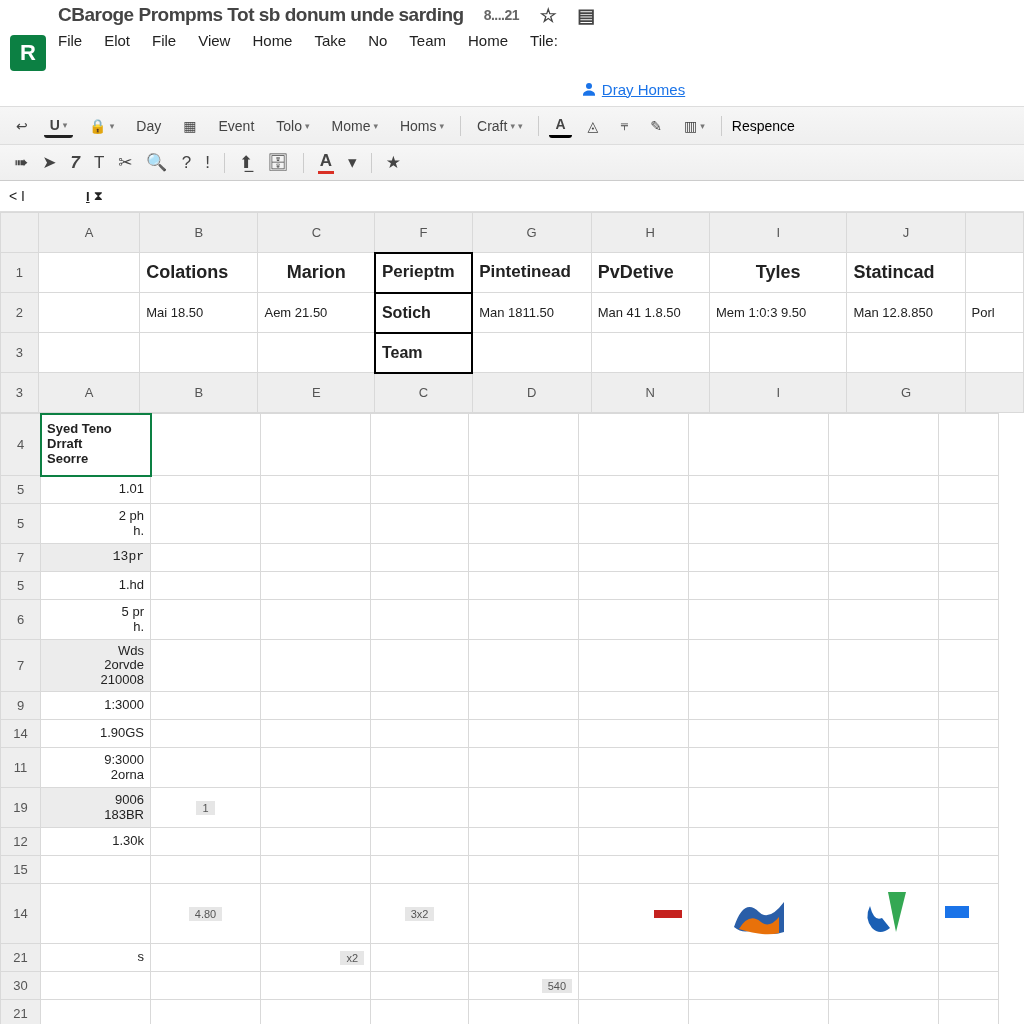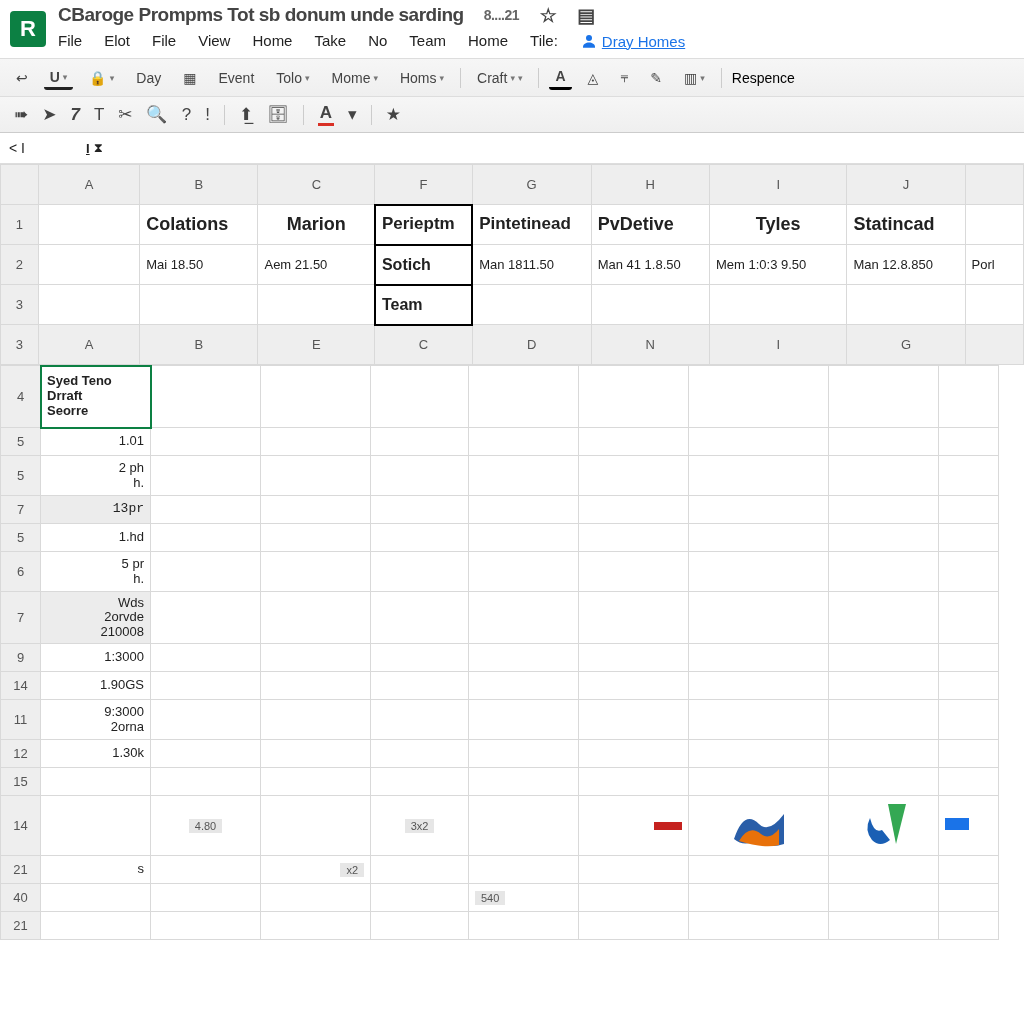--- a/index.html
+++ b/index.html
@@ -5,21 +5,21 @@
 * { margin: 0; padding: 0; box-sizing: border-box; }
 body { font-family: Arial, sans-serif; font-size: 13px; background: #fff; color: #222; width: 1024px; height: 1024px; overflow: hidden; }
 
 .header-row { display: flex; align-items: center; padding: 4px 10px; gap: 12px; }
 .app-logo { width: 36px; height: 36px; background: #0c8043; color: #fff; display: flex; align-items: center; justify-content: center; font-size: 22px; font-weight: bold; border-radius: 4px; }
 .title-area { flex: 1; }
 .doc-title { font-size: 19px; font-weight: bold; color: #444; letter-spacing: -0.5px; display: flex; align-items: center; gap: 20px; }
 .title-suffix { font-size: 14px; color: #666; }
 .menu-bar { display: flex; gap: 22px; padding: 6px 0 4px 0; font-size: 15px; }
 .menu-item { color: #222; cursor: pointer; }
-.profile-link { color: #1a73e8; text-decoration: underline; display: flex; align-items: center; gap: 4px; }
+.profile-link { color: #1a73e8; text-decoration: underline; display: flex; align-items: center; gap: 4px; margin-top: 48px; }
 .profile-icon { width: 18px; height: 18px; }
 
 .toolbar { background: linear-gradient(#f6f6f6,#efefef); border-top: 1px solid #ddd; border-bottom: 1px solid #ddd; display: flex; align-items: center; padding: 6px 10px; gap: 10px; font-size: 14px; color: #444; }
 .tb-btn { padding: 3px 6px; border-radius: 3px; cursor: pointer; display: inline-flex; align-items: center; gap: 3px; }
 .tb-sep { width: 1px; height: 20px; background: #ccc; }
 .tb-icon { width: 18px; height: 18px; display: inline-flex; align-items: center; justify-content: center; }
 .dropdown-caret { font-size: 9px; color: #777; }
 .tb-label { font-size: 14px; }
 .input-plain { border: none; background: transparent; font-size: 14px; outline: none; width: 90px; }
 .underline-bar { border-bottom: 3px solid #222; padding-bottom: 2px; }
@@ -372,20 +372,33 @@
           <td class="cell"></td>
           <td class="cell"></td>
           <td class="cell"></td>
           <td class="cell"></td>
           <td class="cell"></td>
           <td class="cell"></td>
           <td class="cell"></td>
           <td class="cell"></td>
         </tr>
         <tr>
+          <th class="row-hdr">19</th>
+          <td class="cell right grey-fill" style="white-space: pre-line; line-height: 1.1; height: 40px;">9006
+183BR</td>
+          <td class="cell" style="text-align: center;"><span class="grey-chip">1</span></td>
+          <td class="cell"></td>
+          <td class="cell"></td>
+          <td class="cell"></td>
+          <td class="cell"></td>
+          <td class="cell"></td>
+          <td class="cell"></td>
+          <td class="cell"></td>
+        </tr>
+        <tr>
           <th class="row-hdr">12</th>
           <td class="cell right" style="white-space: pre-line; line-height: 1.1;">1.30k</td>
           <td class="cell"></td>
           <td class="cell"></td>
           <td class="cell"></td>
           <td class="cell"></td>
           <td class="cell"></td>
           <td class="cell"></td>
           <td class="cell"></td>
           <td class="cell"></td>
@@ -426,26 +439,26 @@
           <td class="cell"></td>
           <td class="cell" style="text-align: right;"><span class="grey-chip">x2</span></td>
           <td class="cell"></td>
           <td class="cell"></td>
           <td class="cell"></td>
           <td class="cell"></td>
           <td class="cell"></td>
           <td class="cell"></td>
         </tr>
         <tr>
-          <th class="row-hdr">40</th>
+          <th class="row-hdr">30</th>
           <td class="cell right" style="white-space: pre-line; line-height: 1.1;"></td>
           <td class="cell"></td>
           <td class="cell"></td>
           <td class="cell"></td>
-          <td class="cell" style="text-align: left;"><span class="grey-chip">540</span></td>
+          <td class="cell" style="text-align: right;"><span class="grey-chip">540</span></td>
           <td class="cell"></td>
           <td class="cell"></td>
           <td class="cell"></td>
           <td class="cell"></td>
         </tr>
         <tr>
           <th class="row-hdr">21</th>
           <td class="cell right" style="white-space: pre-line; line-height: 1.1;"></td>
           <td class="cell"></td>
           <td class="cell"></td>

